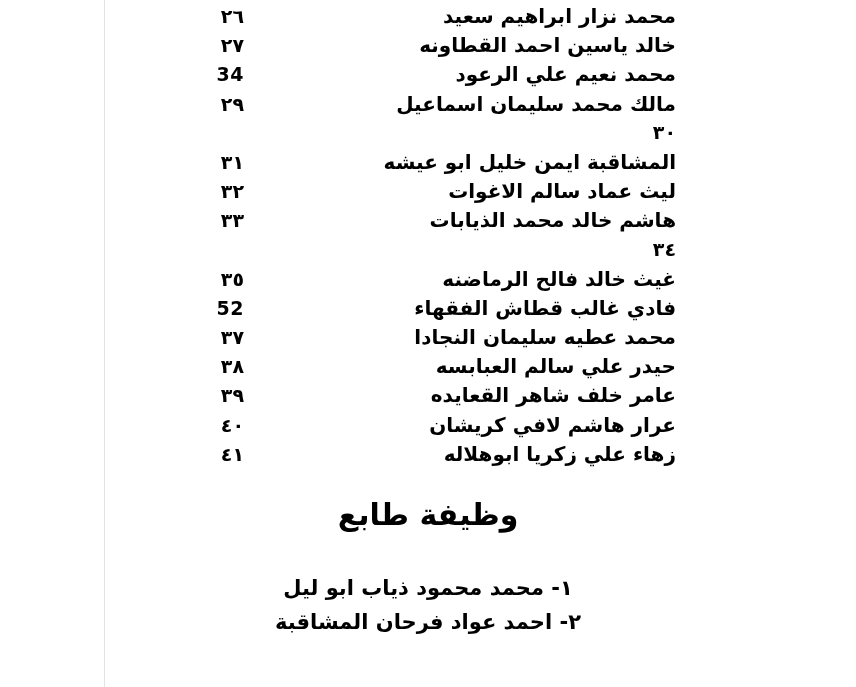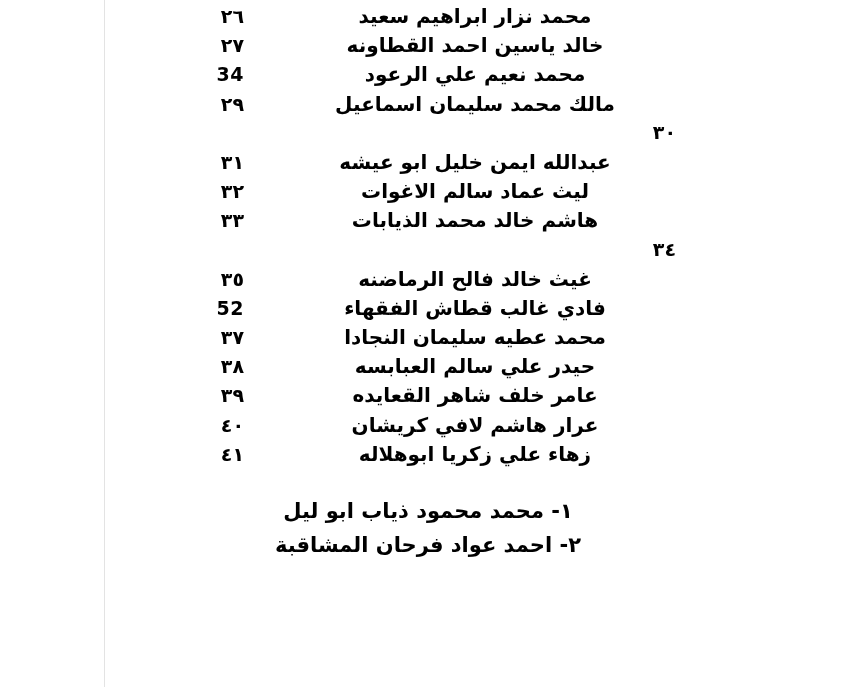--- a/index.html
+++ b/index.html
@@ -57,38 +57,38 @@
     text-align: right;
     font-size: 19px;
     font-weight: 700;
     letter-spacing: 0.5px;
     padding-left: 18px;
     box-sizing: border-box;
   }
 
   .entry .name {
     flex: 1 1 auto;
-    text-align: center;
+    text-align: right;
     font-size: 20px;
     font-weight: 700;
     letter-spacing: 0.6px;
     margin-left: 30px;
   }
 
   .section-heading {
     margin: 26px 0 0 0;
     text-align: center;
     font-size: 30px;
     font-weight: 700;
     letter-spacing: 1px;
   }
 
   .sub-list {
     list-style: none;
-    margin: 28px 0 0 0;
+    margin: 44px 0 0 0;
     padding: 0;
   }
 
   .sub-entry {
     height: 34px;
     text-align: center;
     font-size: 21px;
     font-weight: 700;
     letter-spacing: 0.6px;
     white-space: nowrap;
@@ -115,21 +115,21 @@
       <span class="num">34</span>
     </li>
     <li class="entry">
       <span class="name">مالك محمد سليمان اسماعيل</span>
       <span class="num">٢٩</span>
     </li>
     <li class="entry">
       <span class="num">٣٠</span>
     </li>
     <li class="entry">
-      <span class="name">عبدالله ايمن خليل ابو عيشه</span>
+      <span class="name">المشاقبة ايمن خليل ابو عيشه</span>
       <span class="num">٣١</span>
     </li>
     <li class="entry">
       <span class="name">ليث عماد سالم الاغوات</span>
       <span class="num">٣٢</span>
     </li>
     <li class="entry">
       <span class="name">هاشم خالد محمد الذيابات</span>
       <span class="num">٣٣</span>
     </li>
@@ -159,19 +159,20 @@
     <li class="entry">
       <span class="name">عرار هاشم لافي كريشان</span>
       <span class="num">٤٠</span>
     </li>
     <li class="entry">
       <span class="name">زهاء علي زكريا ابوهلاله</span>
       <span class="num">٤١</span>
     </li>
   </ul>
 
+  <h2 class="section-heading">وظيفة طابع</h2>
 
   <ul class="sub-list">
     <li class="sub-entry">١- محمد محمود ذياب ابو ليل</li>
     <li class="sub-entry">٢- احمد عواد فرحان المشاقبة</li>
   </ul>
 
 </div>
 
 </body></html>

